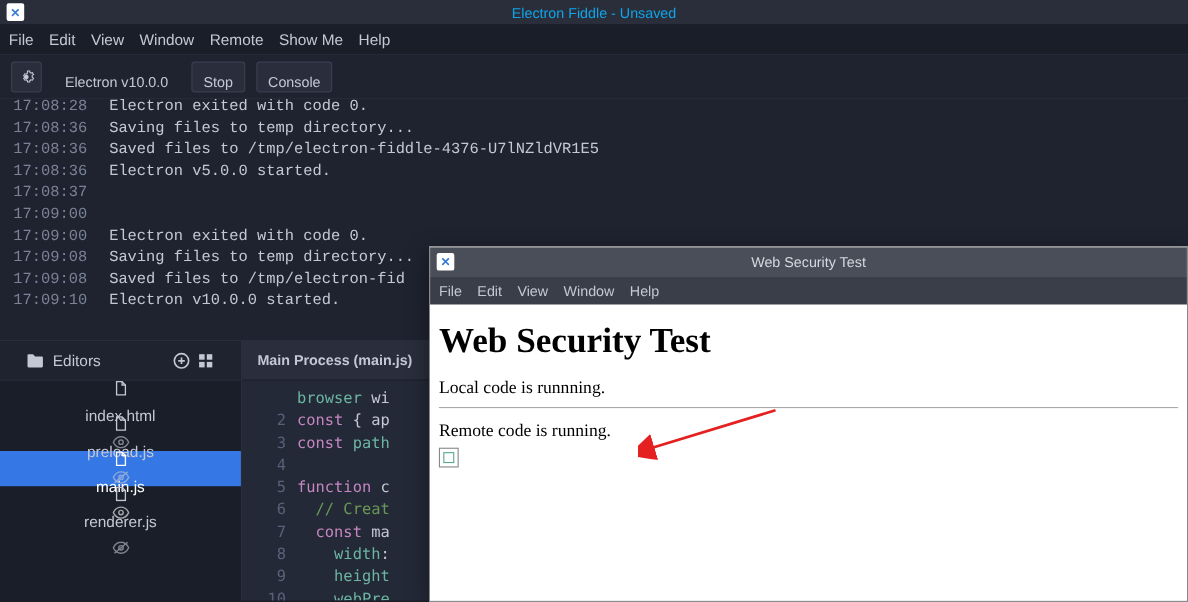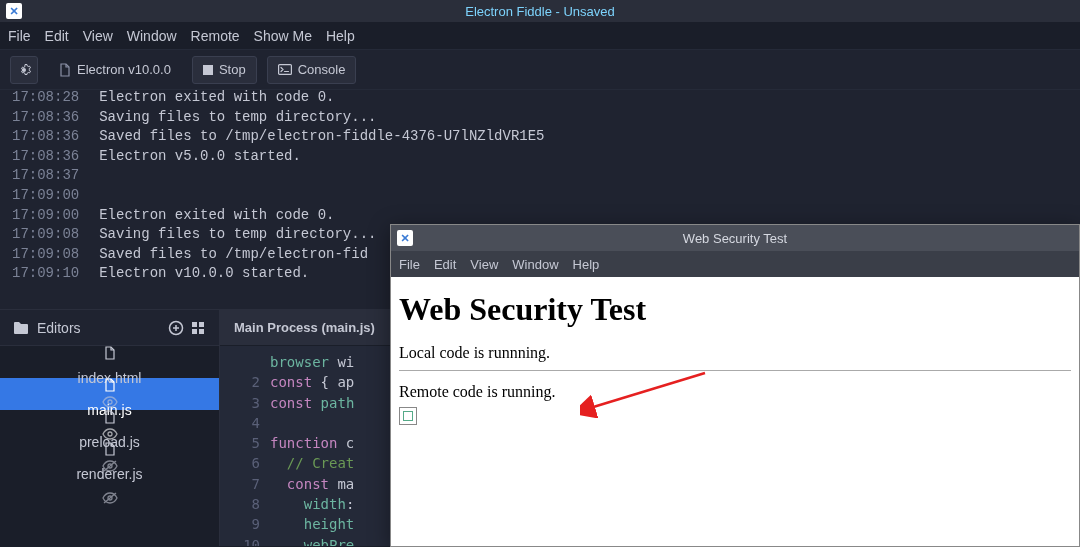--- a/index.html
+++ b/index.html
@@ -31,21 +31,21 @@
       align-items: center;
       justify-content: center;
       color: #3a7bd5;
       font-weight: bold;
       font-size: 11px;
     }
     .title-text {
       position: absolute;
       left: 50%;
       transform: translateX(-50%);
-      color: #7dd3fc;
+      color: #0ea5e9;
       font-size: 13px;
     }
     
     .menubar {
       height: 28px;
       background: #1a1e29;
       display: flex;
       align-items: center;
       padding: 0 8px;
       gap: 14px;
@@ -71,20 +71,21 @@
       border: 1px solid #3a3f50;
       border-radius: 3px;
       padding: 4px 10px;
       color: #c5c8d4;
       display: flex;
       align-items: center;
       gap: 6px;
       font-size: 13px;
       cursor: pointer;
       height: 28px;
+      flex-direction: column;
     }
     .gear-btn {
       width: 28px;
       padding: 0;
       justify-content: center;
     }
     .version-btn {
       background: transparent;
       border-color: transparent;
     }
@@ -118,21 +119,21 @@
     
     .sidebar {
       width: 220px;
       background: #1a1e29;
       border-right: 1px solid #2a2e3c;
     }
     .sidebar-header {
       height: 36px;
       display: flex;
       align-items: center;
-      padding: 0 13px;
+      padding: 0 24px;
       background: #1f2330;
       border-bottom: 1px solid #2a2e3c;
     }
     .sidebar-header-title {
       flex: 1;
       font-size: 14px;
       color: #c5c8d4;
     }
     .sidebar-header-icons {
       display: flex;
@@ -380,48 +381,48 @@
             </svg>
     </span>
     <span class="file-name">index.html</span>
     <span class="eye-icon">
       <svg width="16" height="12" viewBox="0 0 16 12" fill="none" stroke="currentColor" stroke-width="1.3">
               <path d="M1 6s2.5-5 7-5 7 5 7 5-2.5 5-7 5-7-5-7-5z"></path>
               <circle cx="8" cy="6" r="2"></circle>
             </svg>
     </span>
         </div>
-        <div class="file-item active">
-    <span class="file-icon">
-      <svg width="12" height="14" viewBox="0 0 12 14" fill="none" stroke="#fff" stroke-width="1.2">
-              <path d="M2 1h5l3 3v9H2z"></path>
-              <path d="M7 1v3h3"></path>
-            </svg>
-    </span>
-    <span class="file-name">main.js</span>
-    <span class="eye-icon">
-      <svg width="16" height="12" viewBox="0 0 16 12" fill="none" stroke="currentColor" stroke-width="1.3">
-              <path d="M1 6s2.5-5 7-5 7 5 7 5-2.5 5-7 5-7-5-7-5z"></path>
-              <circle cx="8" cy="6" r="2"></circle>
-            </svg>
-    </span>
-        </div>
         <div class="file-item">
     <span class="file-icon">
       <svg width="12" height="14" viewBox="0 0 12 14" fill="none" stroke="#c5c8d4" stroke-width="1.2">
               <path d="M2 1h5l3 3v9H2z"></path>
               <path d="M7 1v3h3"></path>
             </svg>
     </span>
     <span class="file-name">preload.js</span>
     <span class="eye-icon">
       <svg width="16" height="12" viewBox="0 0 16 12" fill="none" stroke="currentColor" stroke-width="1.3">
               <path d="M1 6s2.5-5 7-5 7 5 7 5-2.5 5-7 5-7-5-7-5z"></path>
               <circle cx="8" cy="6" r="2"></circle>
               <line x1="2" y1="11" x2="14" y2="1"></line>
+            </svg>
+    </span>
+        </div>
+        <div class="file-item active">
+    <span class="file-icon">
+      <svg width="12" height="14" viewBox="0 0 12 14" fill="none" stroke="#fff" stroke-width="1.2">
+              <path d="M2 1h5l3 3v9H2z"></path>
+              <path d="M7 1v3h3"></path>
+            </svg>
+    </span>
+    <span class="file-name">main.js</span>
+    <span class="eye-icon">
+      <svg width="16" height="12" viewBox="0 0 16 12" fill="none" stroke="currentColor" stroke-width="1.3">
+              <path d="M1 6s2.5-5 7-5 7 5 7 5-2.5 5-7 5-7-5-7-5z"></path>
+              <circle cx="8" cy="6" r="2"></circle>
             </svg>
     </span>
         </div>
         <div class="file-item">
     <span class="file-icon">
       <svg width="12" height="14" viewBox="0 0 12 14" fill="none" stroke="#c5c8d4" stroke-width="1.2">
               <path d="M2 1h5l3 3v9H2z"></path>
               <path d="M7 1v3h3"></path>
             </svg>
     </span>

